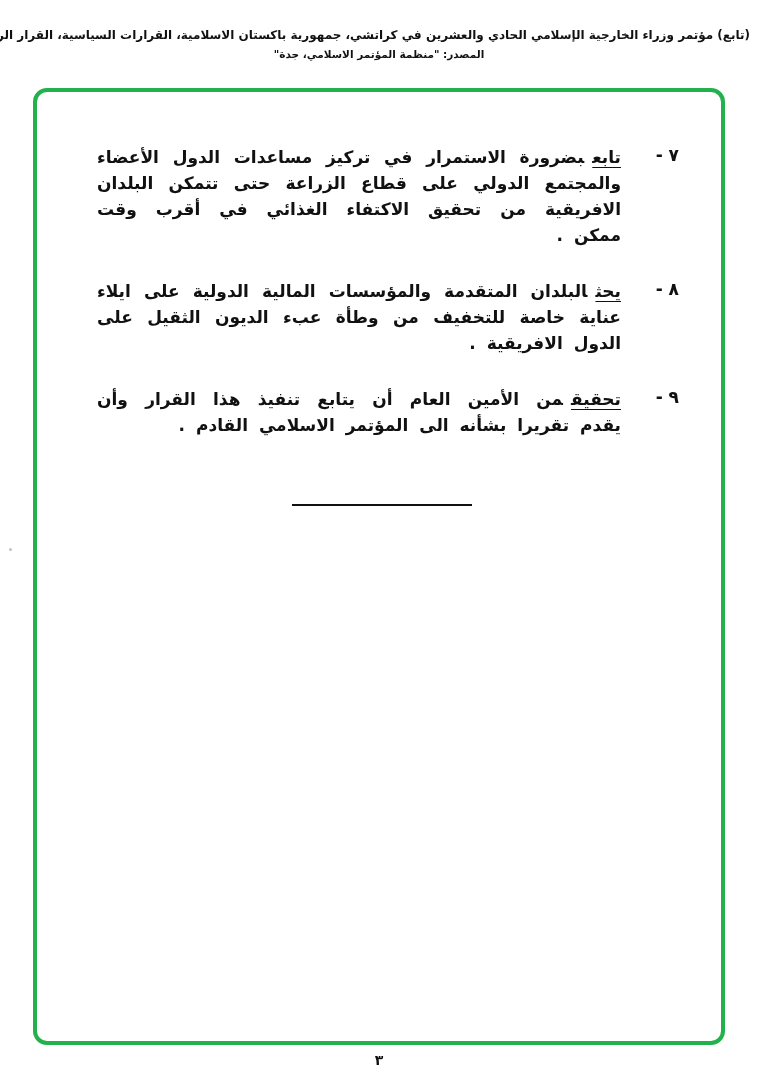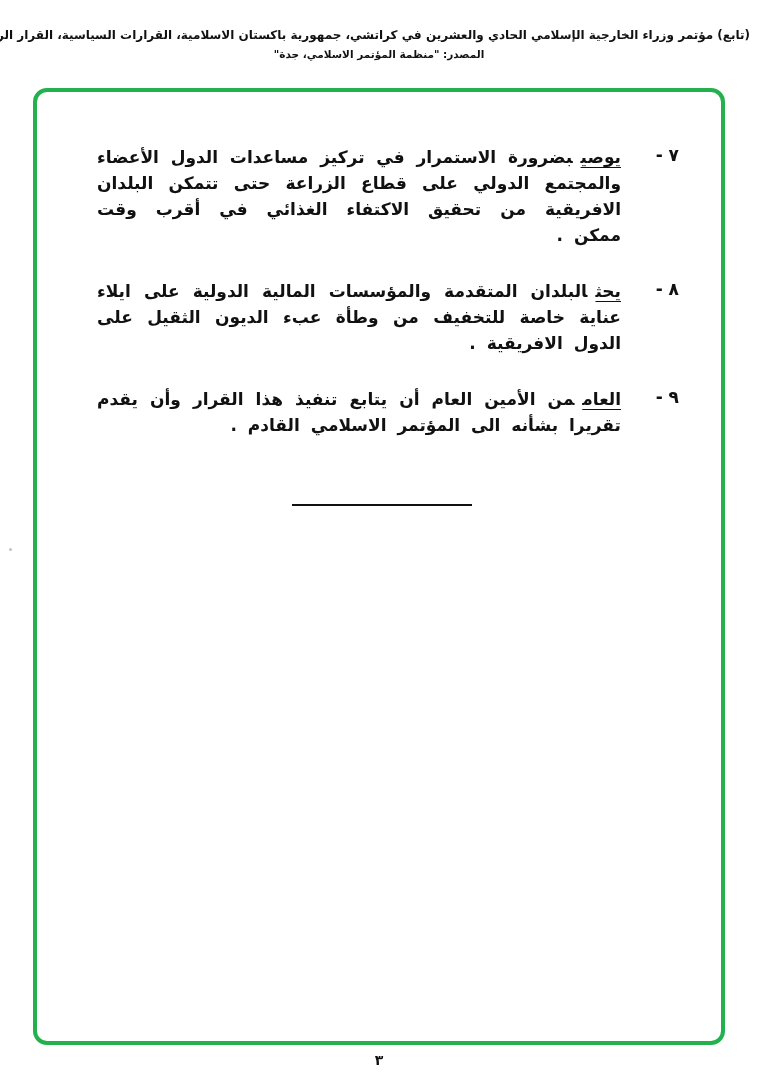--- a/index.html
+++ b/index.html
@@ -109,35 +109,35 @@
     <div class="h1">(تابع) مؤتمر وزراء الخارجية الإسلامي الحادي والعشرين في كراتشي، جمهورية باكستان الاسلامية، القرارات السياسية، القرار الرقم ٢١/٢٧-س</div>
     <div class="h2">المصدر: "منظمة المؤتمر الاسلامي، جدة"</div>
   </header>
 
   <div class="frame" style="border-color: rgb(34, 177, 76);">
     <div class="content" lang="ar">
 
       <div class="para">
         <div class="num">٧ -</div>
         <div class="ptext">
-          <span class="lead">يوصي</span><span>بضرورة الاستمرار في تركيز مساعدات الدول الأعضاء والمجتمع الدولي على قطاع الزراعة حتى تتمكن البلدان الافريقية من تحقيق الاكتفاء الغذائي في أقرب وقت ممكن .</span>
+          <span class="lead">تابع</span><span>بضرورة الاستمرار في تركيز مساعدات الدول الأعضاء والمجتمع الدولي على قطاع الزراعة حتى تتمكن البلدان الافريقية من تحقيق الاكتفاء الغذائي في أقرب وقت ممكن .</span>
         </div>
       </div>
 
       <div class="para">
         <div class="num">٨ -</div>
         <div class="ptext">
           <span class="lead">يحث</span><span>البلدان المتقدمة والمؤسسات المالية الدولية على ايلاء عناية خاصة للتخفيف من وطأة عبء الديون الثقيل على الدول الافريقية .</span>
         </div>
       </div>
 
       <div class="para">
         <div class="num">٩ -</div>
         <div class="ptext">
-          <span class="lead">العام</span><span>من الأمين العام أن يتابع تنفيذ هذا القرار وأن يقدم تقريرا بشأنه الى المؤتمر الاسلامي القادم .</span>
+          <span class="lead">تحقيق</span><span>من الأمين العام أن يتابع تنفيذ هذا القرار وأن يقدم تقريرا بشأنه الى المؤتمر الاسلامي القادم .</span>
         </div>
       </div>
 
       <div class="separator"></div>
 
     </div>
   </div>
 
   <div class="speck" style="left:9px; top:548px;"></div>
 

